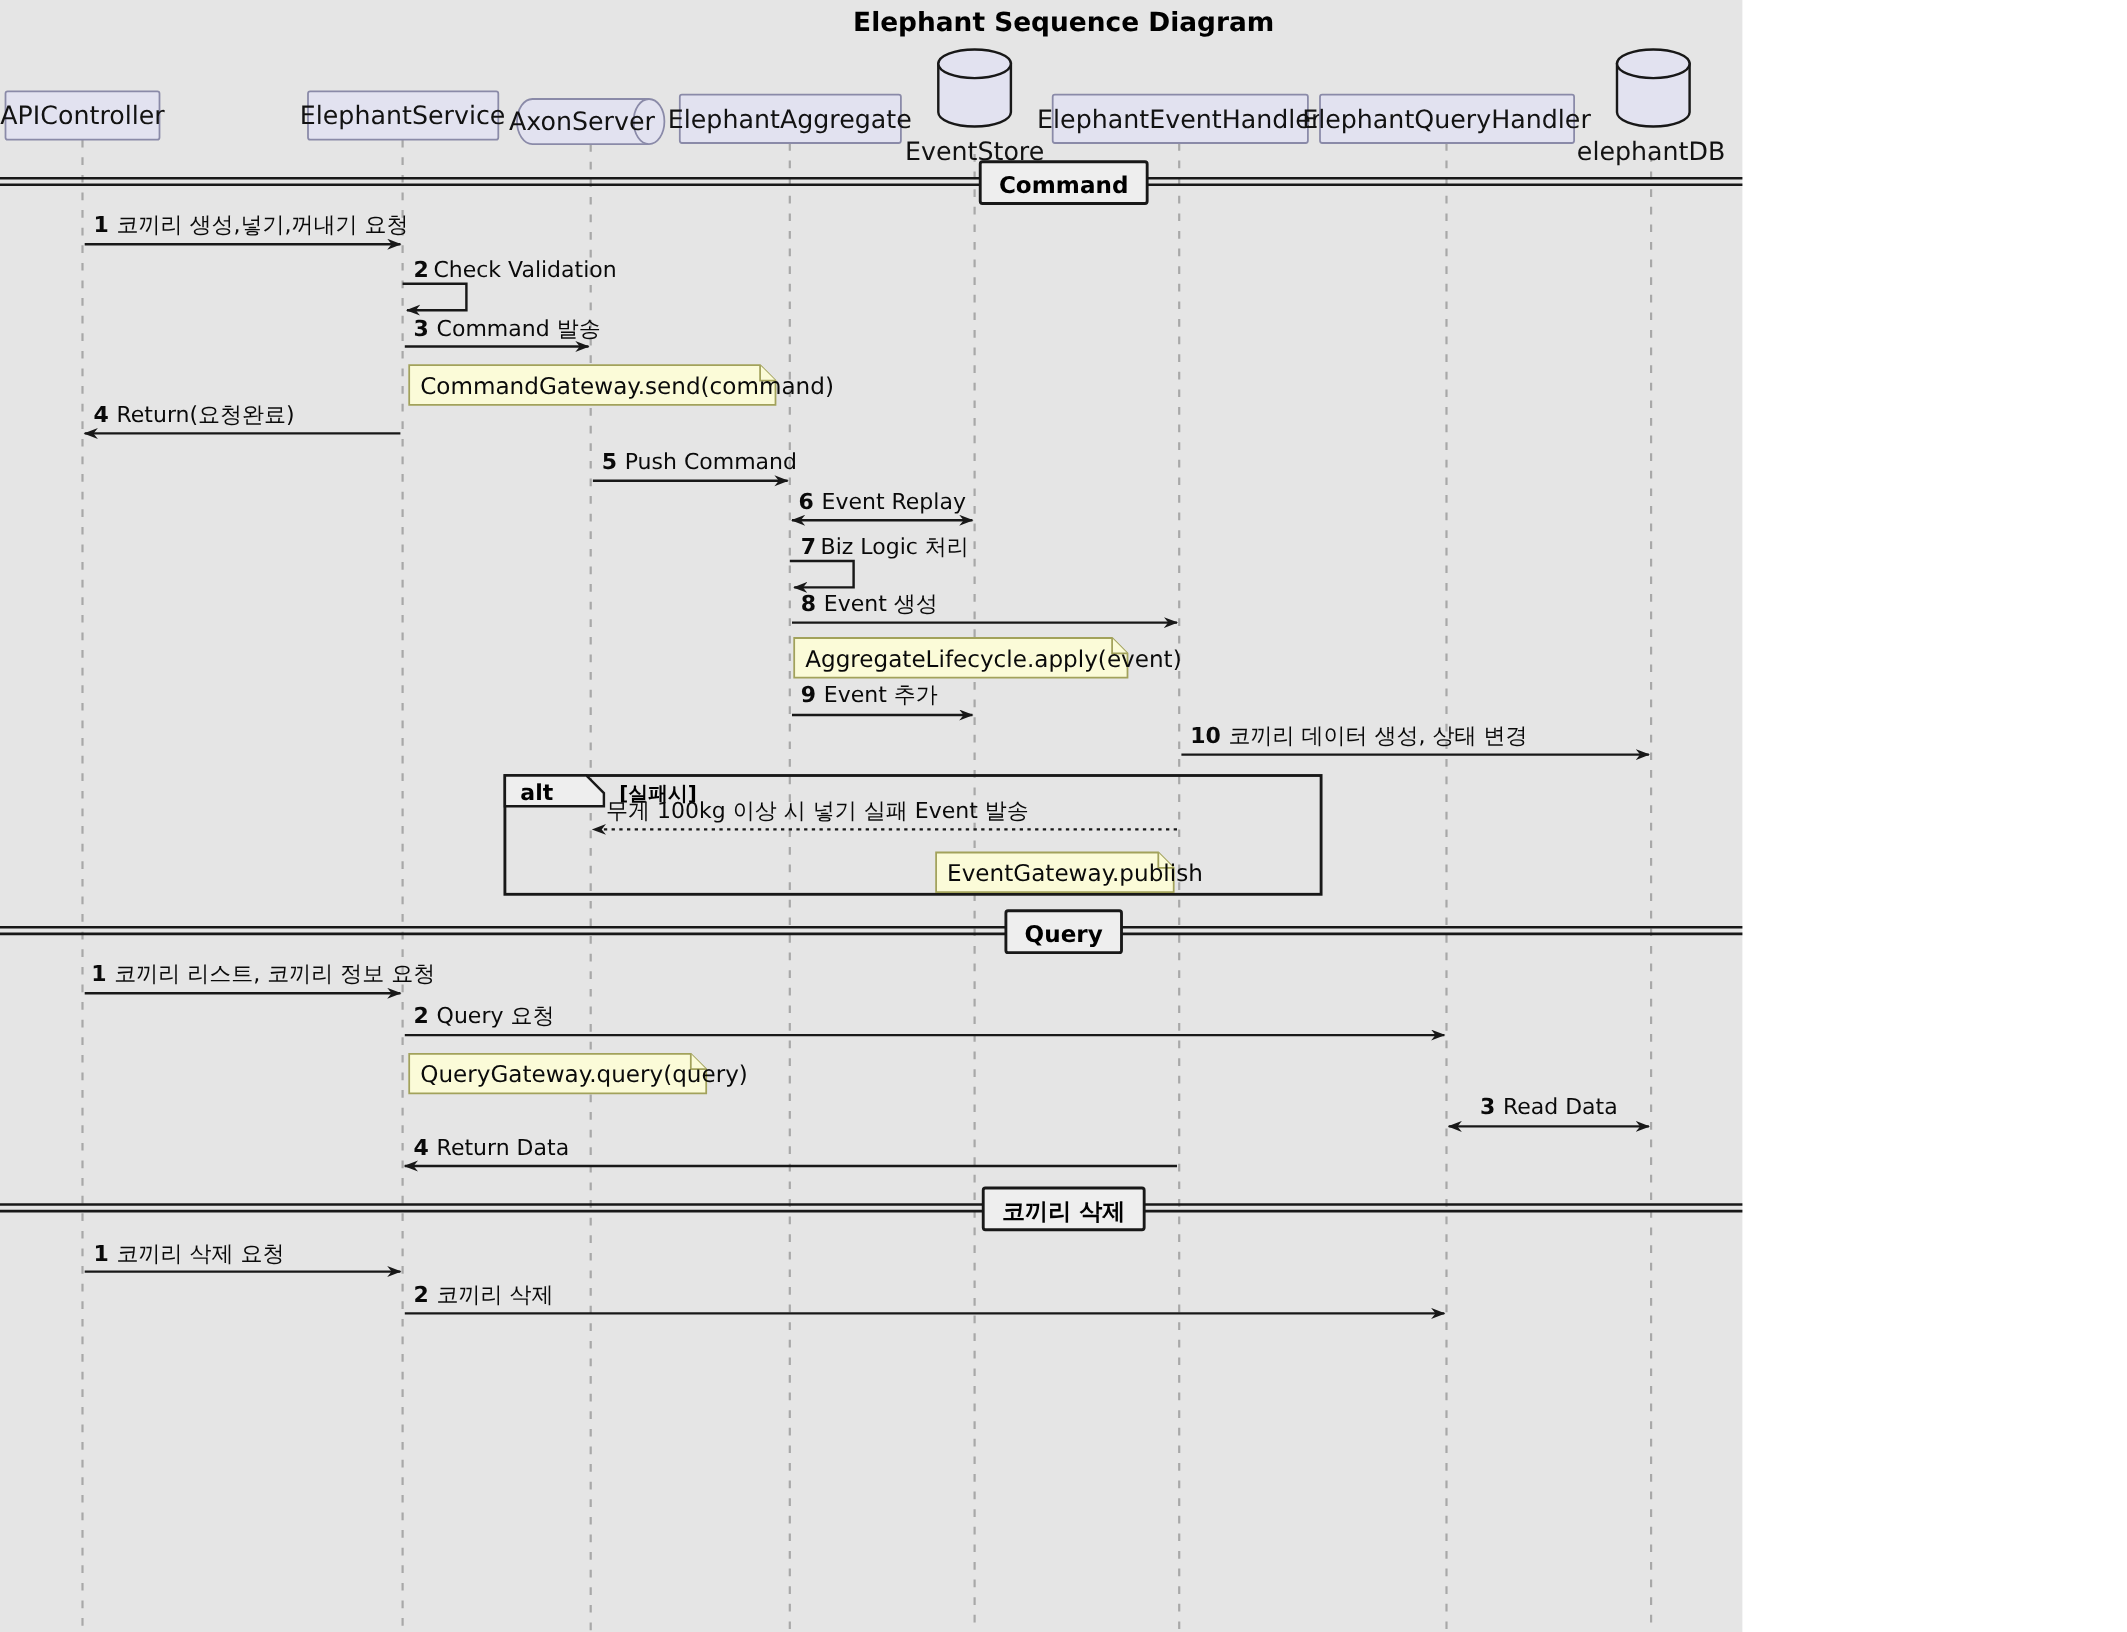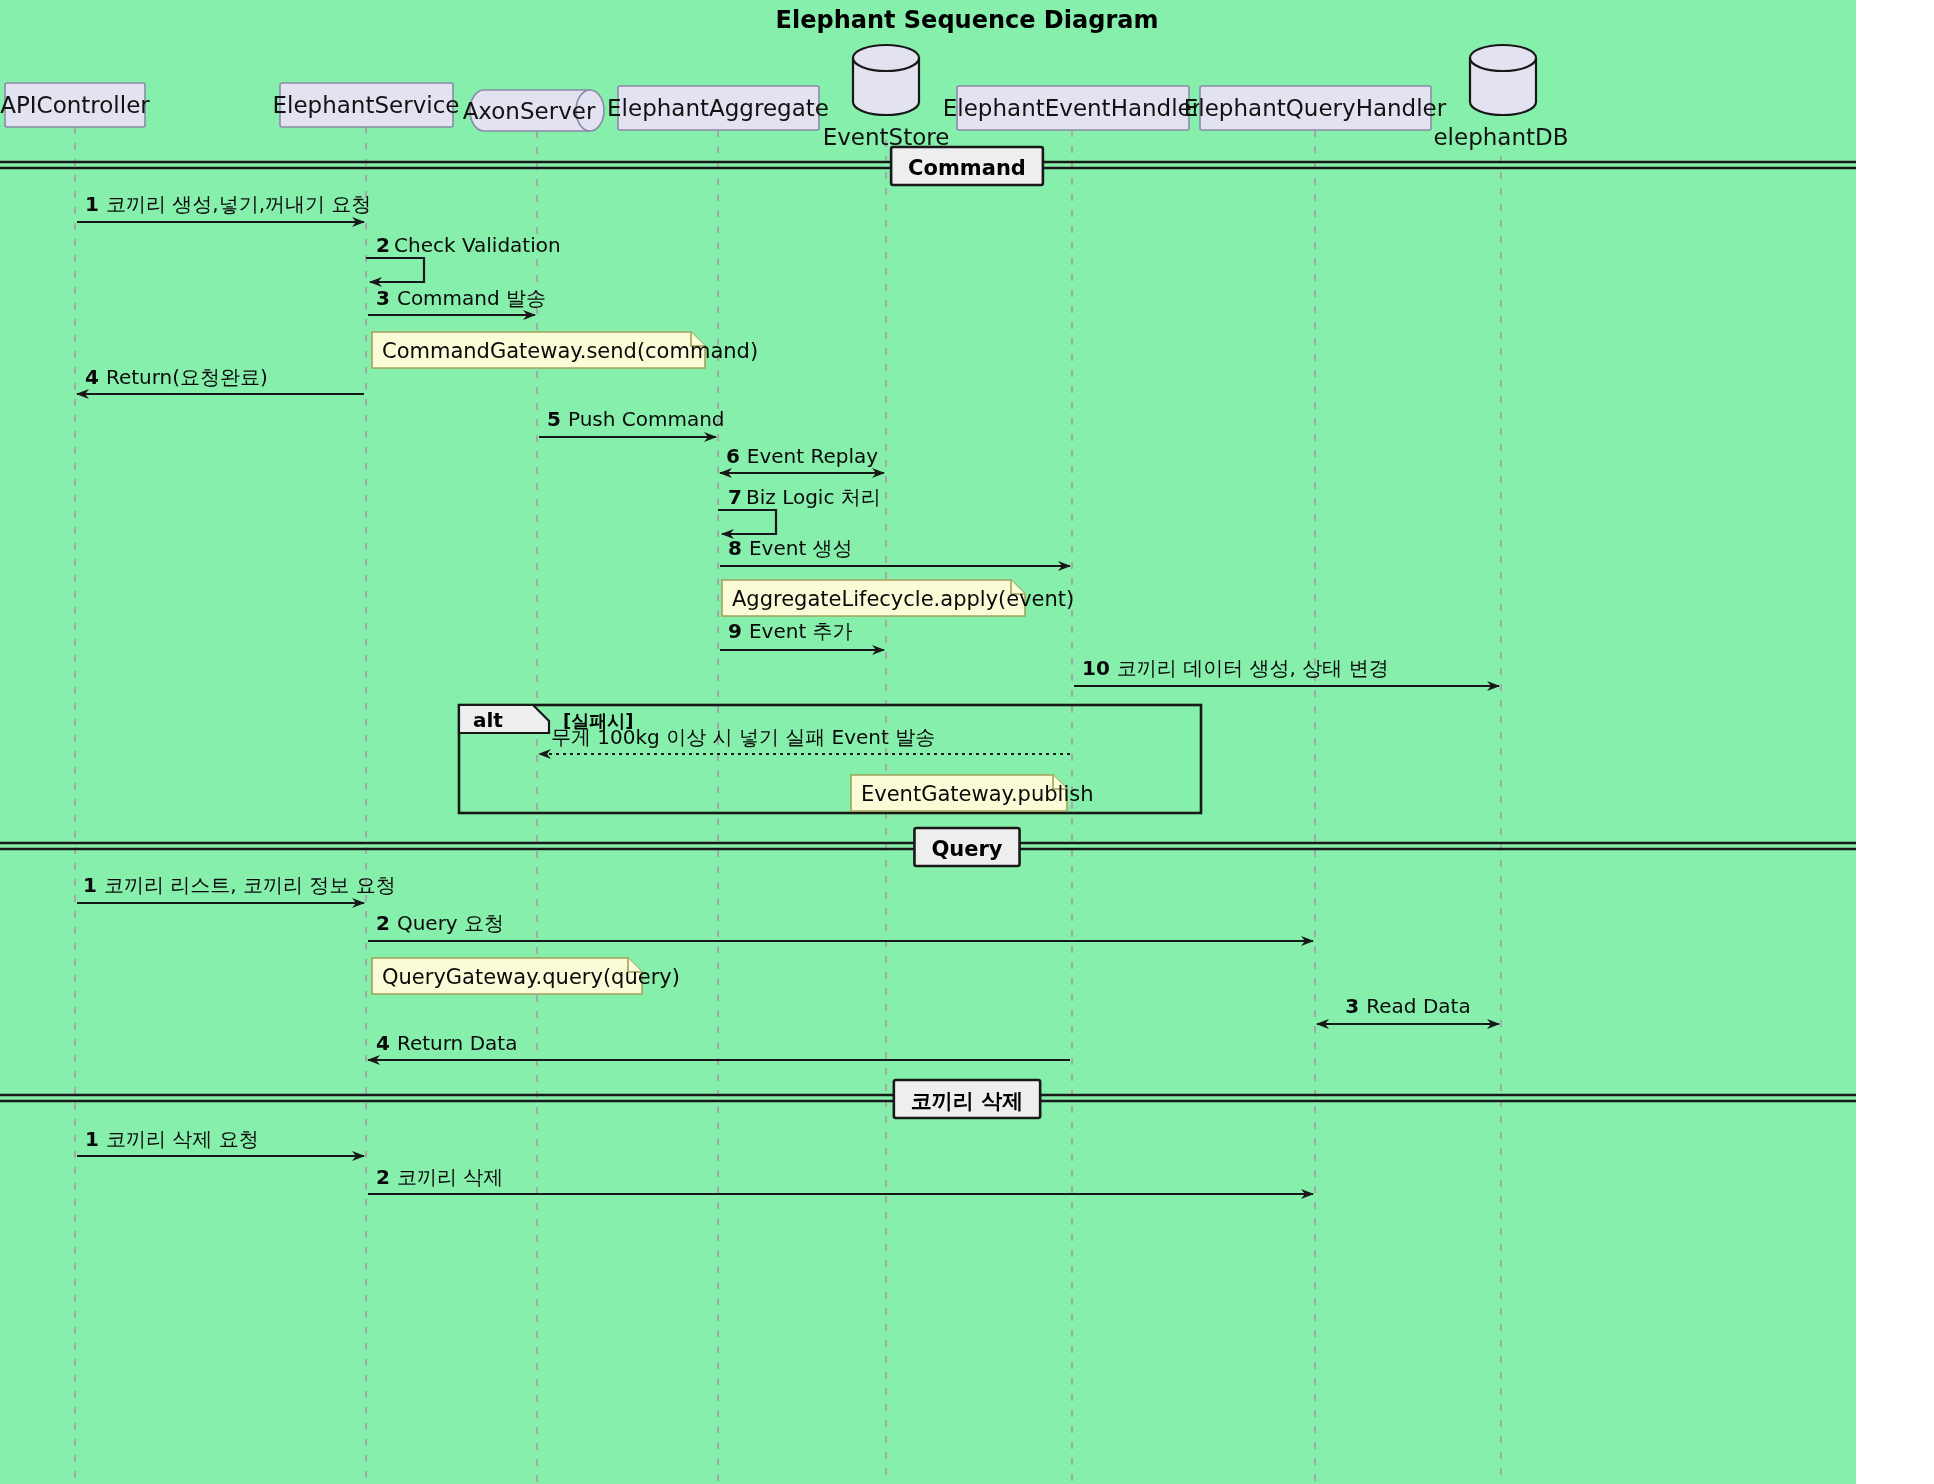--- a/index.html
+++ b/index.html
@@ -5,23 +5,23 @@
   html, body {
     margin: 0;
     padding: 0;
     background: #ffffff;
   }
   body {
     font-family: "DejaVu Sans", sans-serif;
   }
   #canvas {
     position: relative;
-    width: 1856px;
+    width: 1584px;
     height: 1484px;
-    background: #86efac;
+    background: #e5e5e5;
     overflow: hidden;
   }
   svg.diagram {
     position: absolute;
     left: 0;
     top: 0;
     width: 1934px;
     height: 1484px;
   }
   .title-text {

